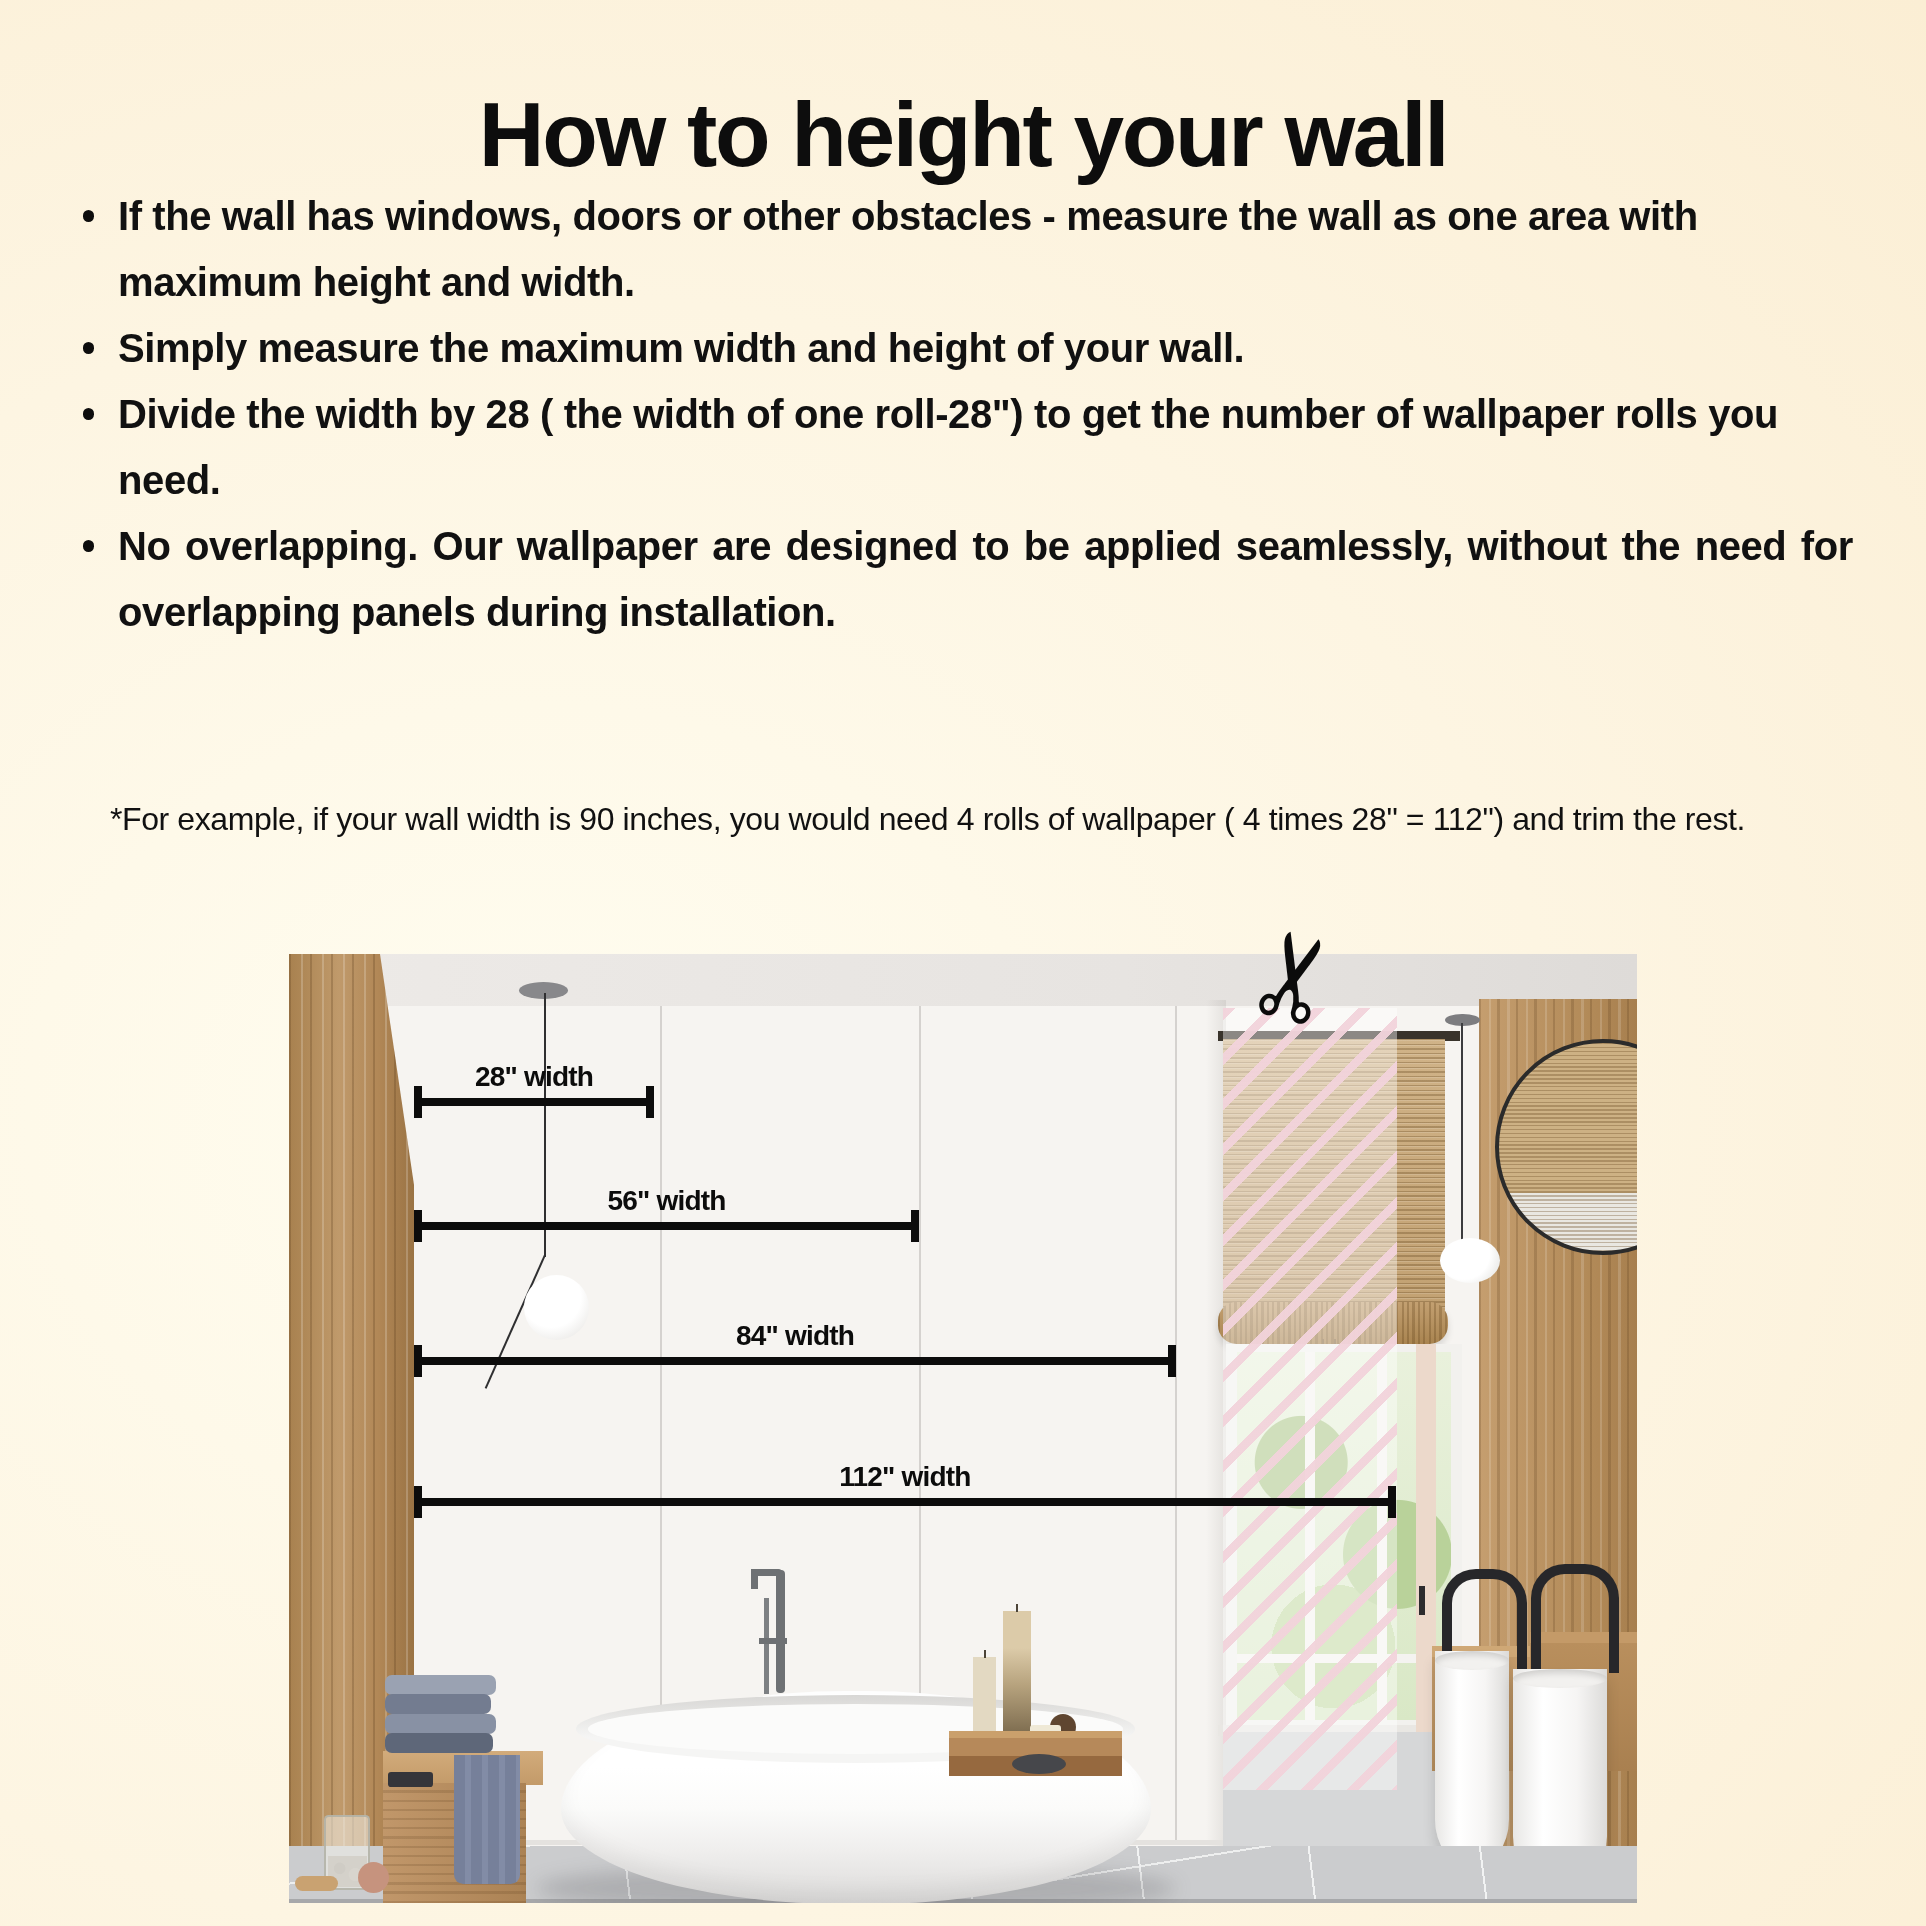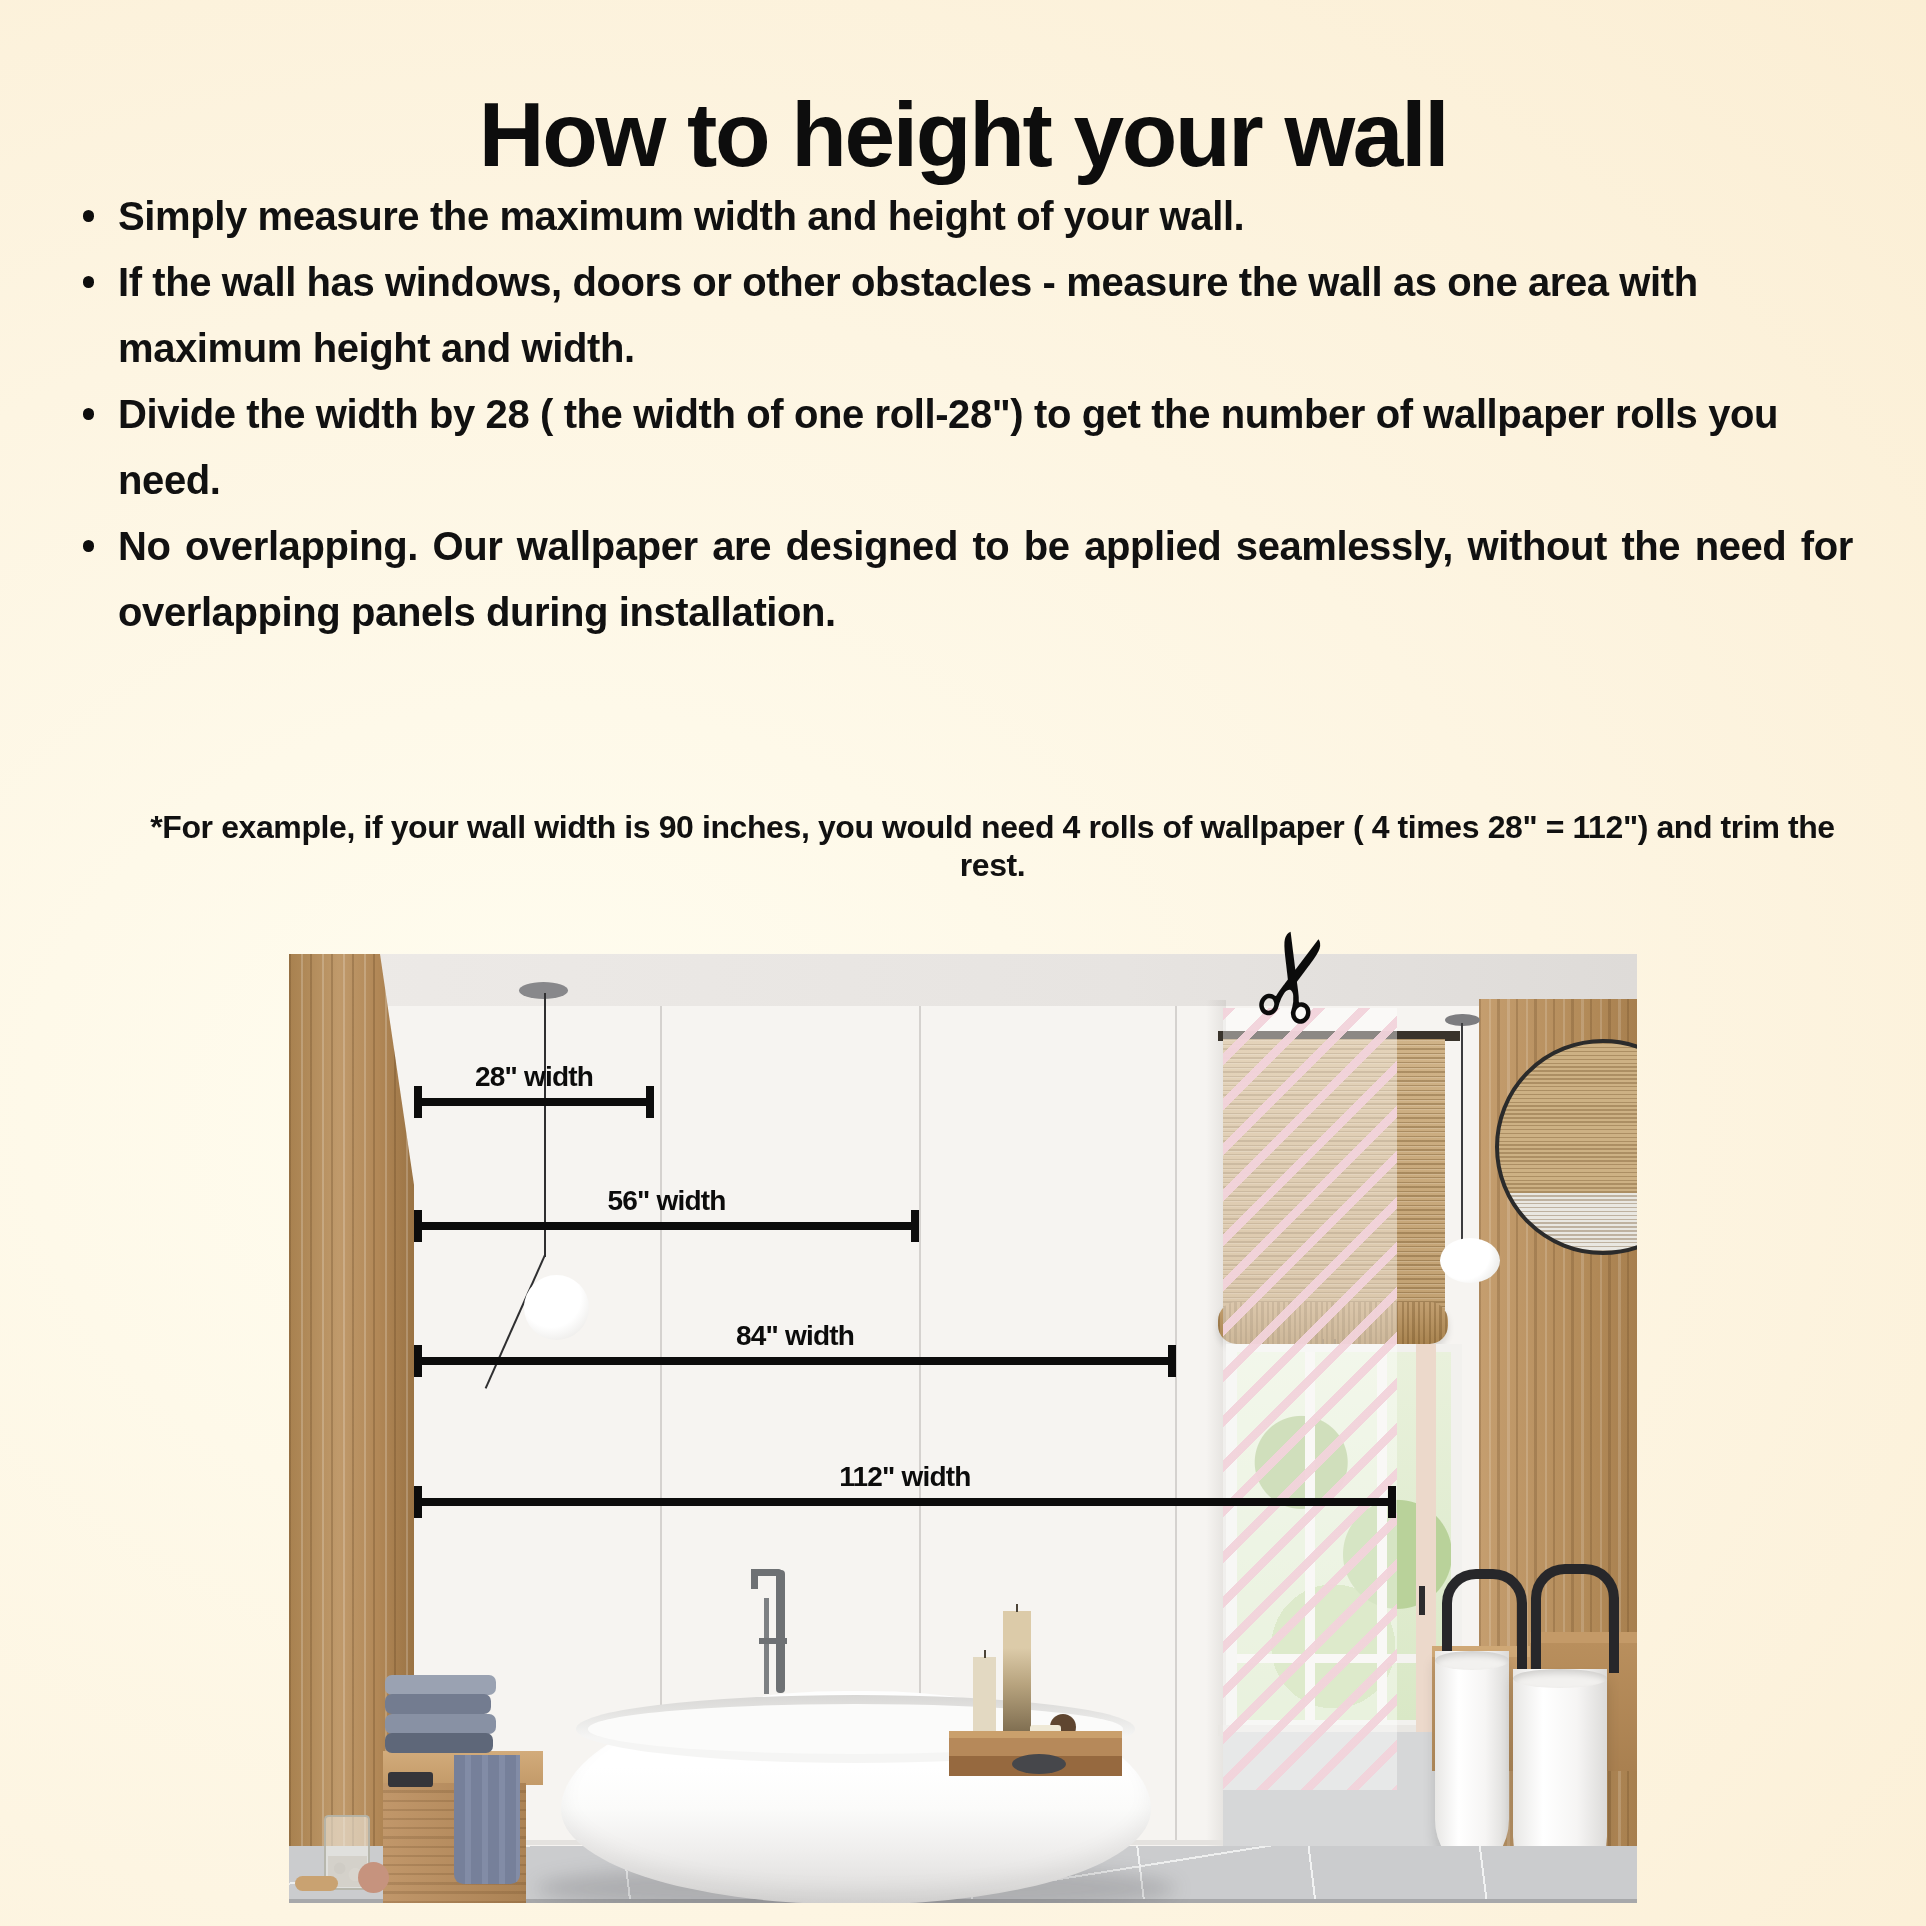--- a/index.html
+++ b/index.html
@@ -27,21 +27,21 @@
     font-size:40px;font-weight:700;letter-spacing:-0.4px;line-height:66px;
   }
   ul.bullets li{position:relative;padding-left:37px;margin:0;}
   ul.bullets li::before{
     content:"";position:absolute;left:1.5px;top:27px;width:11.6px;height:11.6px;
     border-radius:50%;background:#0d0d0d;
   }
   ul.bullets li.justify{text-align:justify;}
   .note{
     position:absolute;left:102px;top:792px;width:1749px;
-    margin:16px;font-size:32px;font-weight:700;letter-spacing:-0.4px;line-height:38px;text-align:center;
+    margin:8px;font-size:32px;font-weight:400;letter-spacing:-0.4px;line-height:38px;
   }
   
   .photo{
     position:absolute;left:289px;top:954px;width:1348px;height:949px;
     background:#f6f4f1;overflow:hidden;
   }
   .photo *{position:absolute;}
   .ceiling{left:0;top:0;width:1348px;height:52px;
     background:linear-gradient(90deg,#edeae7,#e7e4e1 62%,#dedbd8);}
   .wall-shade{left:917px;top:46px;width:20px;height:848px;
@@ -196,22 +196,22 @@
   }
 </style>
 </head>
 <body>
 
 <div id="canvas">
 
   <h1 class="title">How to height your wall</h1>
 
   <ul class="bullets">
+    <li><span>If the wall has windows, doors or other obstacles - measure the wall as one area with maximum height and width.</span></li>
     <li><span>Simply measure the maximum width and height of your wall.</span></li>
-    <li><span>If the wall has windows, doors or other obstacles - measure the wall as one area with maximum height and width.</span></li>
     <li><span>Divide the width by 28 ( the width of one roll-28") to get the number of wallpaper rolls you need.</span></li>
     <li class="justify"><span>No overlapping. Our wallpaper are designed to be applied seamlessly, without the need for overlapping panels during installation.</span></li>
   </ul>
 
   <p class="note">*For example, if your wall width is 90 inches, you would need 4 rolls of wallpaper ( 4 times 28" = 112") and trim the rest.</p>
 
   <div class="photo">
     <div class="ceiling"></div>
     <div class="wall-shade"></div>
     <div class="wood-left"></div>

